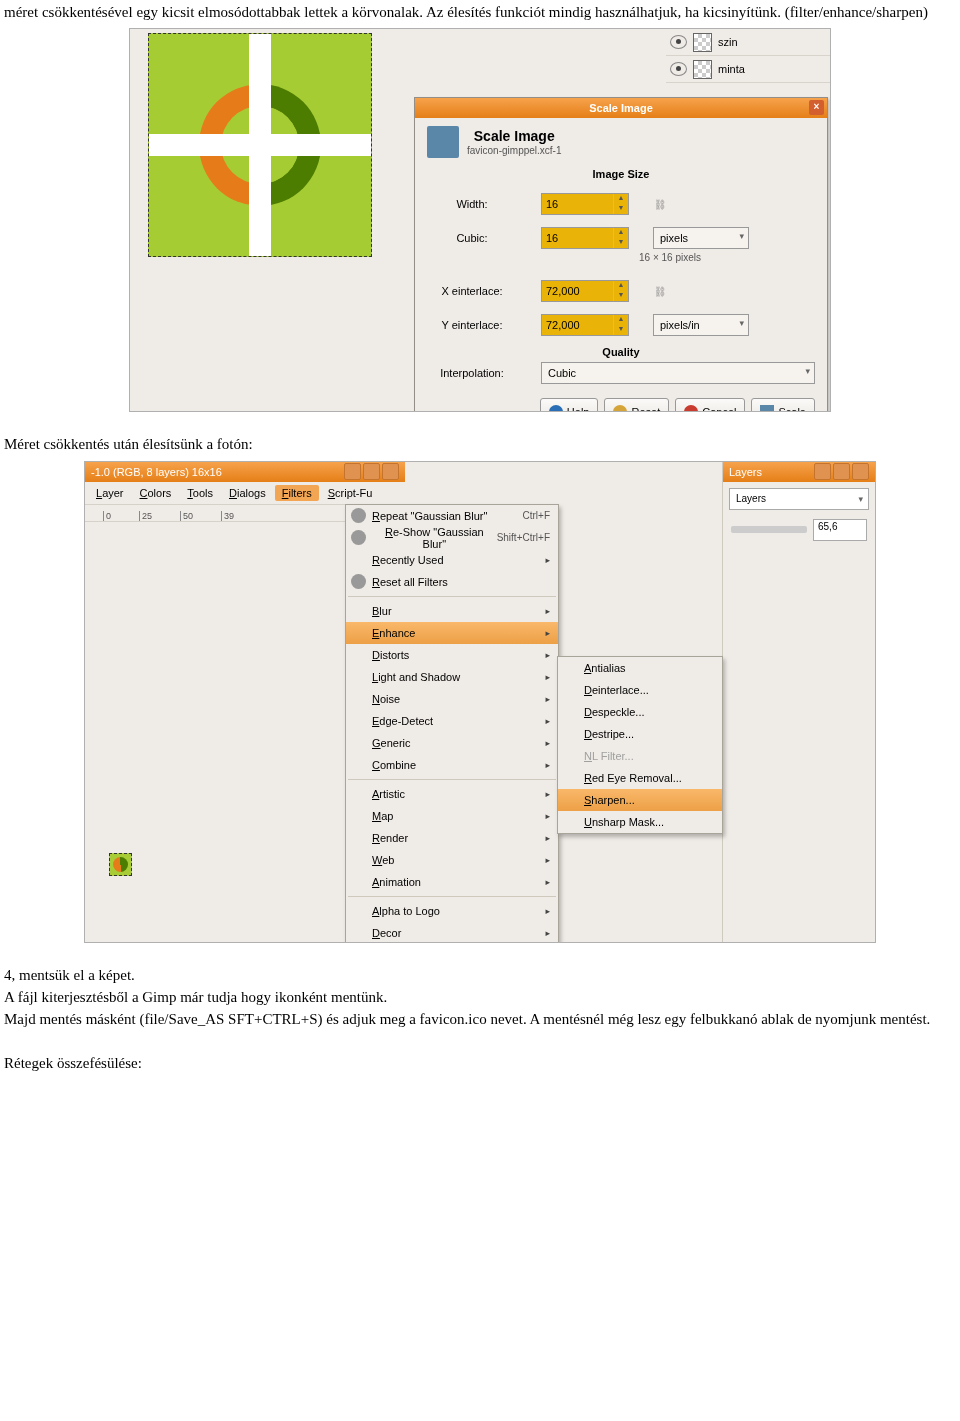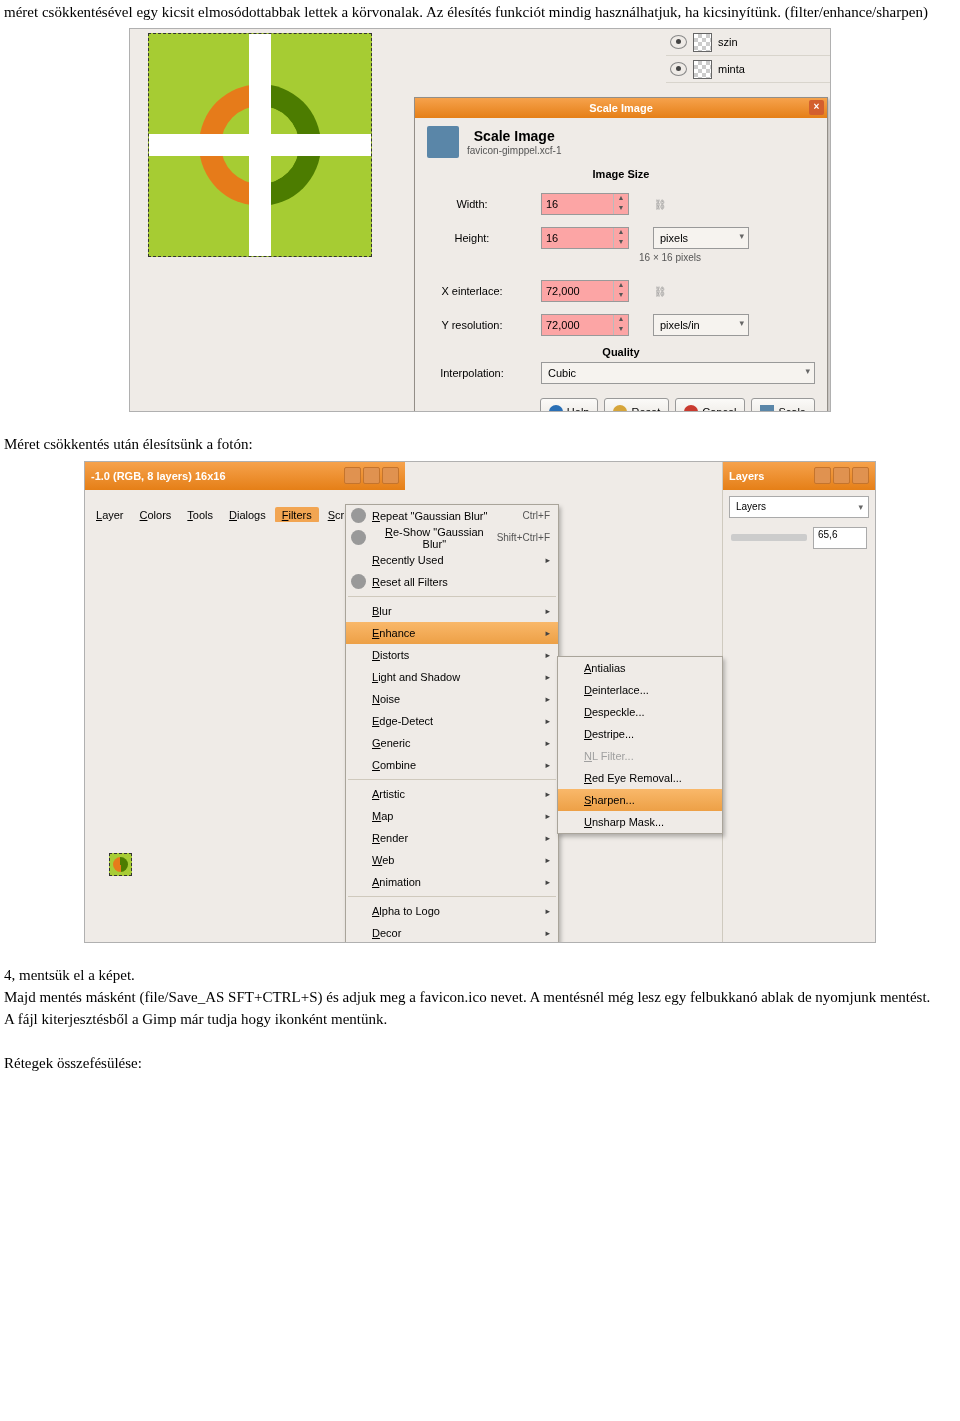--- a/index.html
+++ b/index.html
@@ -29,39 +29,39 @@
   .dlg-title{height:20px;background:linear-gradient(#f6a24c,#e57f17);color:#fff;font-weight:bold;display:flex;align-items:center;justify-content:center;position:relative}
   .dlg-close{position:absolute;right:3px;top:2px;width:15px;height:15px;background:#d35f2e;border-radius:2px;color:#fff;text-align:center;line-height:14px;font-size:10px}
   .dlg-body{padding:8px 12px 10px 12px}
   .dlg-h{display:flex;align-items:center;gap:8px;margin-bottom:2px}
   .dlg-h .bigico{width:32px;height:32px;background:#5a86a8;border-radius:2px}
   .dlg-h b{font-size:14px}
   .dlg-sub{font-size:10px;color:#555}
   .sec{font-weight:bold;margin:10px 0 4px 0}
   .row{display:flex;align-items:center;gap:24px;margin:3px 0}
   .lbl{width:90px}
-  .spin{width:78px;height:20px;border:1px solid #999;background:#fca5a5;display:flex;align-items:center;padding:0 4px;position:relative;font-size:11px}
+  .spin{width:78px;height:20px;border:1px solid #999;background:#eab308;display:flex;align-items:center;padding:0 4px;position:relative;font-size:11px}
   .spin .arrows{position:absolute;right:0;top:0;bottom:0;width:14px;border-left:1px solid #bbb;display:flex;flex-direction:column}
   .spin .arrows span{flex:1;font-size:7px;text-align:center;line-height:8px;color:#555}
   .combo{height:20px;border:1px solid #999;background:#f6f3ef;display:flex;align-items:center;padding:0 18px 0 6px;position:relative;font-size:11px}
   .combo::after{content:'▾';position:absolute;right:4px;top:3px;font-size:9px;color:#666}
   .link-chain{width:14px;height:40px;display:flex;flex-direction:column;align-items:center;justify-content:center;font-size:10px;color:#888}
   .pxnote{font-size:10px;color:#555;margin-left:98px}
   .btnbar{display:flex;gap:6px;justify-content:flex-end;margin-top:14px}
   .btn{height:26px;border:1px solid #999;border-radius:3px;background:linear-gradient(#fbfaf8,#e8e4de);display:flex;align-items:center;gap:4px;padding:0 8px;font-size:11px}
   .ico-round{width:14px;height:14px;border-radius:50%}
   .ico-blue{background:#2a6fb5}.ico-gold{background:#d6a53a}.ico-red{background:#c93a2f}
   .ico-sq{width:14px;height:14px;background:#5a86a8}
 
   
   .ss2{width:790px;height:480px;position:relative;background:#efebe7;overflow:hidden;font-family:sans-serif;font-size:11px}
-  .wintitle{height:28px;background:linear-gradient(#f6a24c,#e57f17);color:#fff;font-weight:bold;display:flex;align-items:center;padding:0 6px;gap:8px;font-size:11px}
+  .wintitle{height:20px;background:linear-gradient(#f6a24c,#e57f17);color:#fff;font-weight:normal;display:flex;align-items:center;padding:0 6px;gap:8px;font-size:11px}
   .winbtns{margin-left:auto;display:flex;gap:2px}
   .winbtns span{width:15px;height:15px;background:#e09250;border:1px solid #c4742d;border-radius:2px;display:inline-block}
-  .menubar{height:22px;background:#efebe7;padding:14px 4px;display:flex;align-items:center;gap:2px}
+  .menubar{height:22px;background:#efebe7;padding:0 4px;display:flex;align-items:center;gap:2px}
   .menubar span{padding:2px 7px}
   .menubar .act{background:#f2a552;color:#000;border-radius:2px}
   .ruler{height:16px;background:#efebe7;border-top:1px solid #d6d2ca;border-bottom:1px solid #d6d2ca;font-size:9px;color:#555;display:flex;align-items:flex-end;gap:28px;padding-left:18px}
   .ruler span{display:inline-block;border-left:1px solid #888;padding-left:2px;height:10px}
   .imgarea{position:absolute;left:0;top:60px;bottom:0;width:260px;background:#efebe7}
   .smallico{position:absolute;left:24px;bottom:66px;width:21px;height:21px;border:1px dashed #333;background:#a7cc36}
   .smallico::after{content:'';position:absolute;left:3px;top:3px;width:15px;height:15px;border-radius:50%;background:conic-gradient(#4c7c00 0 180deg,#e67b1a 180deg)}
   .r-panel{position:absolute;right:0;top:0;width:152px;background:#efebe7;border-left:1px solid #cfcabf}
   .r-combo{margin:6px 6px;height:20px;border:1px solid #aaa;background:#fff;display:flex;align-items:center;padding:0 6px;font-size:10px;position:relative}
   .r-combo::after{content:'▾';position:absolute;right:5px;font-size:9px;color:#666}
@@ -128,21 +128,21 @@
             <div class="spin">
                 <span>16</span>
                 <span class="arrows">
                   <span>▲</span>
                   <span>▼</span>
                 </span>
               </div>
             <div class="link-chain">⛓</div>
           </div>
           <div class="row">
-            <span class="lbl">Height:</span>
+            <span class="lbl">Cubic:</span>
             <div class="spin">
                 <span>16</span>
                 <span class="arrows">
                   <span>▲</span>
                   <span>▼</span>
                 </span>
               </div>
             <div class="combo" style="width:70px">pixels</div>
           </div>
           <div class="pxnote">16 × 16 pixels</div>
@@ -151,21 +151,21 @@
             <div class="spin">
                 <span>72,000</span>
                 <span class="arrows">
                   <span>▲</span>
                   <span>▼</span>
                 </span>
               </div>
             <div class="link-chain">⛓</div>
           </div>
           <div class="row">
-            <span class="lbl">Y resolution:</span>
+            <span class="lbl">Y einterlace:</span>
             <div class="spin">
                 <span>72,000</span>
                 <span class="arrows">
                   <span>▲</span>
                   <span>▼</span>
                 </span>
               </div>
             <div class="combo" style="width:70px">pixels/in</div>
           </div>
           <div class="sec">Quality</div>
@@ -348,17 +348,17 @@
             <span><u>S</u>harpen...</span>
           </div>
           <div class="mi">
             <span><u>U</u>nsharp Mask...</span>
           </div>
         </div>
     </div>
   </div>
 
   <p class="bold">4, mentsük el a képet.</p>
+  <p>A fájl kiterjesztésből a Gimp már tudja hogy ikonként mentünk.</p>
   <p>Majd mentés másként (file/Save_AS SFT+CTRL+S) és adjuk meg a favicon.ico nevet. A mentésnél még lesz egy felbukkanó ablak de nyomjunk mentést.</p>
-  <p>A fájl kiterjesztésből a Gimp már tudja hogy ikonként mentünk.</p>
   <div class="spacer"></div>
   <p class="bold">Rétegek összefésülése:</p>
 </div>
 
 </body></html>

